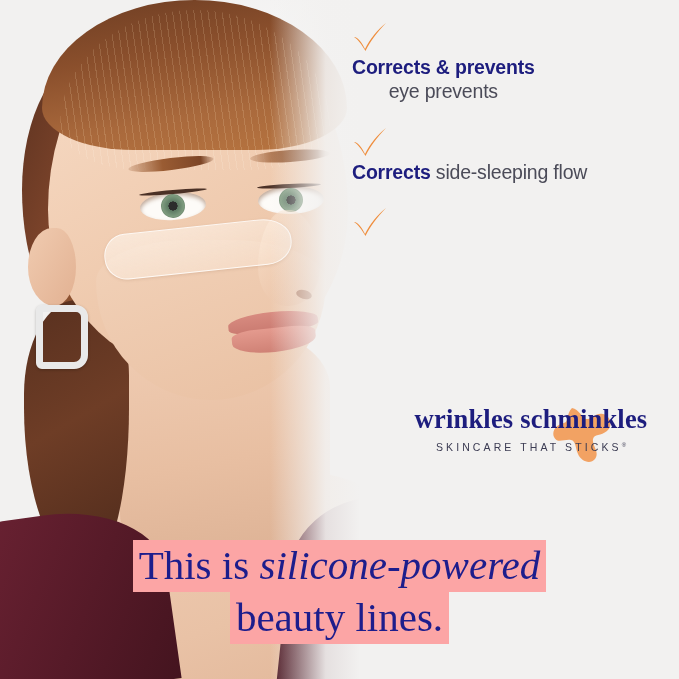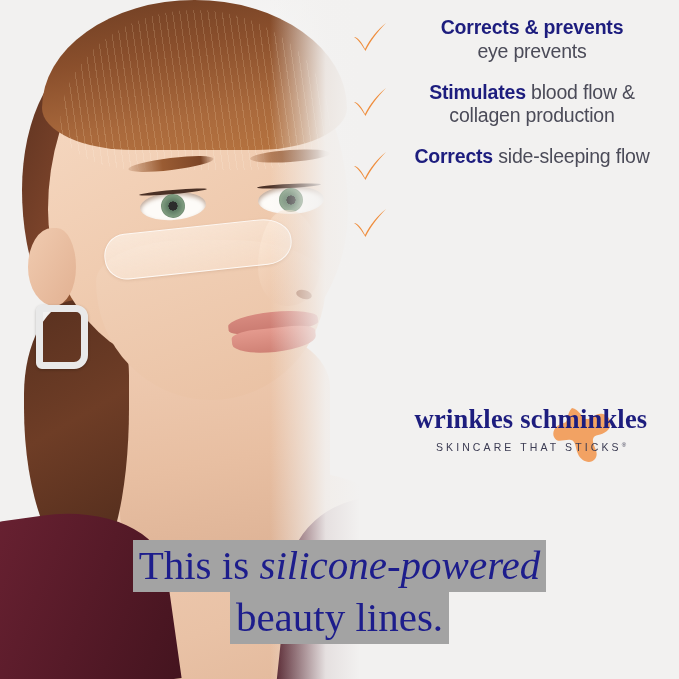--- a/index.html
+++ b/index.html
@@ -219,20 +219,21 @@
   
   .benefits {
     position: absolute;
     left: 352px; top: 16px;
     width: 320px;
   }
   .benefit-row {
     display: flex;
     align-items: flex-start;
     margin-bottom: 17px;
+    flex-direction: column;
   }
   .tick {
     flex: 0 0 auto;
     width: 40px;
     padding-top: 6px;
   }
   .benefit-text {
     flex: 1 1 auto;
     text-align: center;
     font-size: 19.5px;
@@ -289,21 +290,21 @@
     font-family: "Liberation Serif", serif;
     color: #1d1d8c;
     z-index: 5;
   }
   .headline-line {
     display: block;
     font-size: 41px;
     line-height: 1.26;
   }
   .headline-line .hl {
-    background: #a3a3a3;
+    background: #fca5a5;
     box-decoration-break: clone;
     -webkit-box-decoration-break: clone;
     padding: 2px 6px 4px 6px;
   }
   .headline-line em { font-style: italic; }
 </style>
 </head>
 <body>
 
 <div class="ad-canvas">
@@ -348,31 +349,20 @@
           <path d="M2 15 C6 15, 10 21, 13 27 C18 17, 26 7, 34 1 C25 10, 18 20, 13.5 29 C9.5 22, 5.5 17, 2 15 Z" fill="#ef8d3c"></path>
         </svg>
       </div>
       <div class="benefit-text">
         <span class="lead">Corrects &amp; prevents</span>
         <br>
         <span>eye prevents</span>
       </div>
     </div>
 
-    <div class="benefit-row">
-      <div class="tick">
-        <svg width="36" height="30" viewBox="0 0 36 30">
-          <path d="M2 15 C6 15, 10 21, 13 27 C18 17, 26 7, 34 1 C25 10, 18 20, 13.5 29 C9.5 22, 5.5 17, 2 15 Z" fill="#ef8d3c"></path>
-        </svg>
-      </div>
-      <div class="benefit-text">
-        <span class="lead">Stimulates</span>
-        <span>blood flow &amp; collagen production</span>
-      </div>
-    </div>
 
     <div class="benefit-row">
       <div class="tick">
         <svg width="36" height="30" viewBox="0 0 36 30">
           <path d="M2 15 C6 15, 10 21, 13 27 C18 17, 26 7, 34 1 C25 10, 18 20, 13.5 29 C9.5 22, 5.5 17, 2 15 Z" fill="#ef8d3c"></path>
         </svg>
       </div>
       <div class="benefit-text">
         <span class="lead">Corrects</span>
         <span>side-sleeping flow</span>

